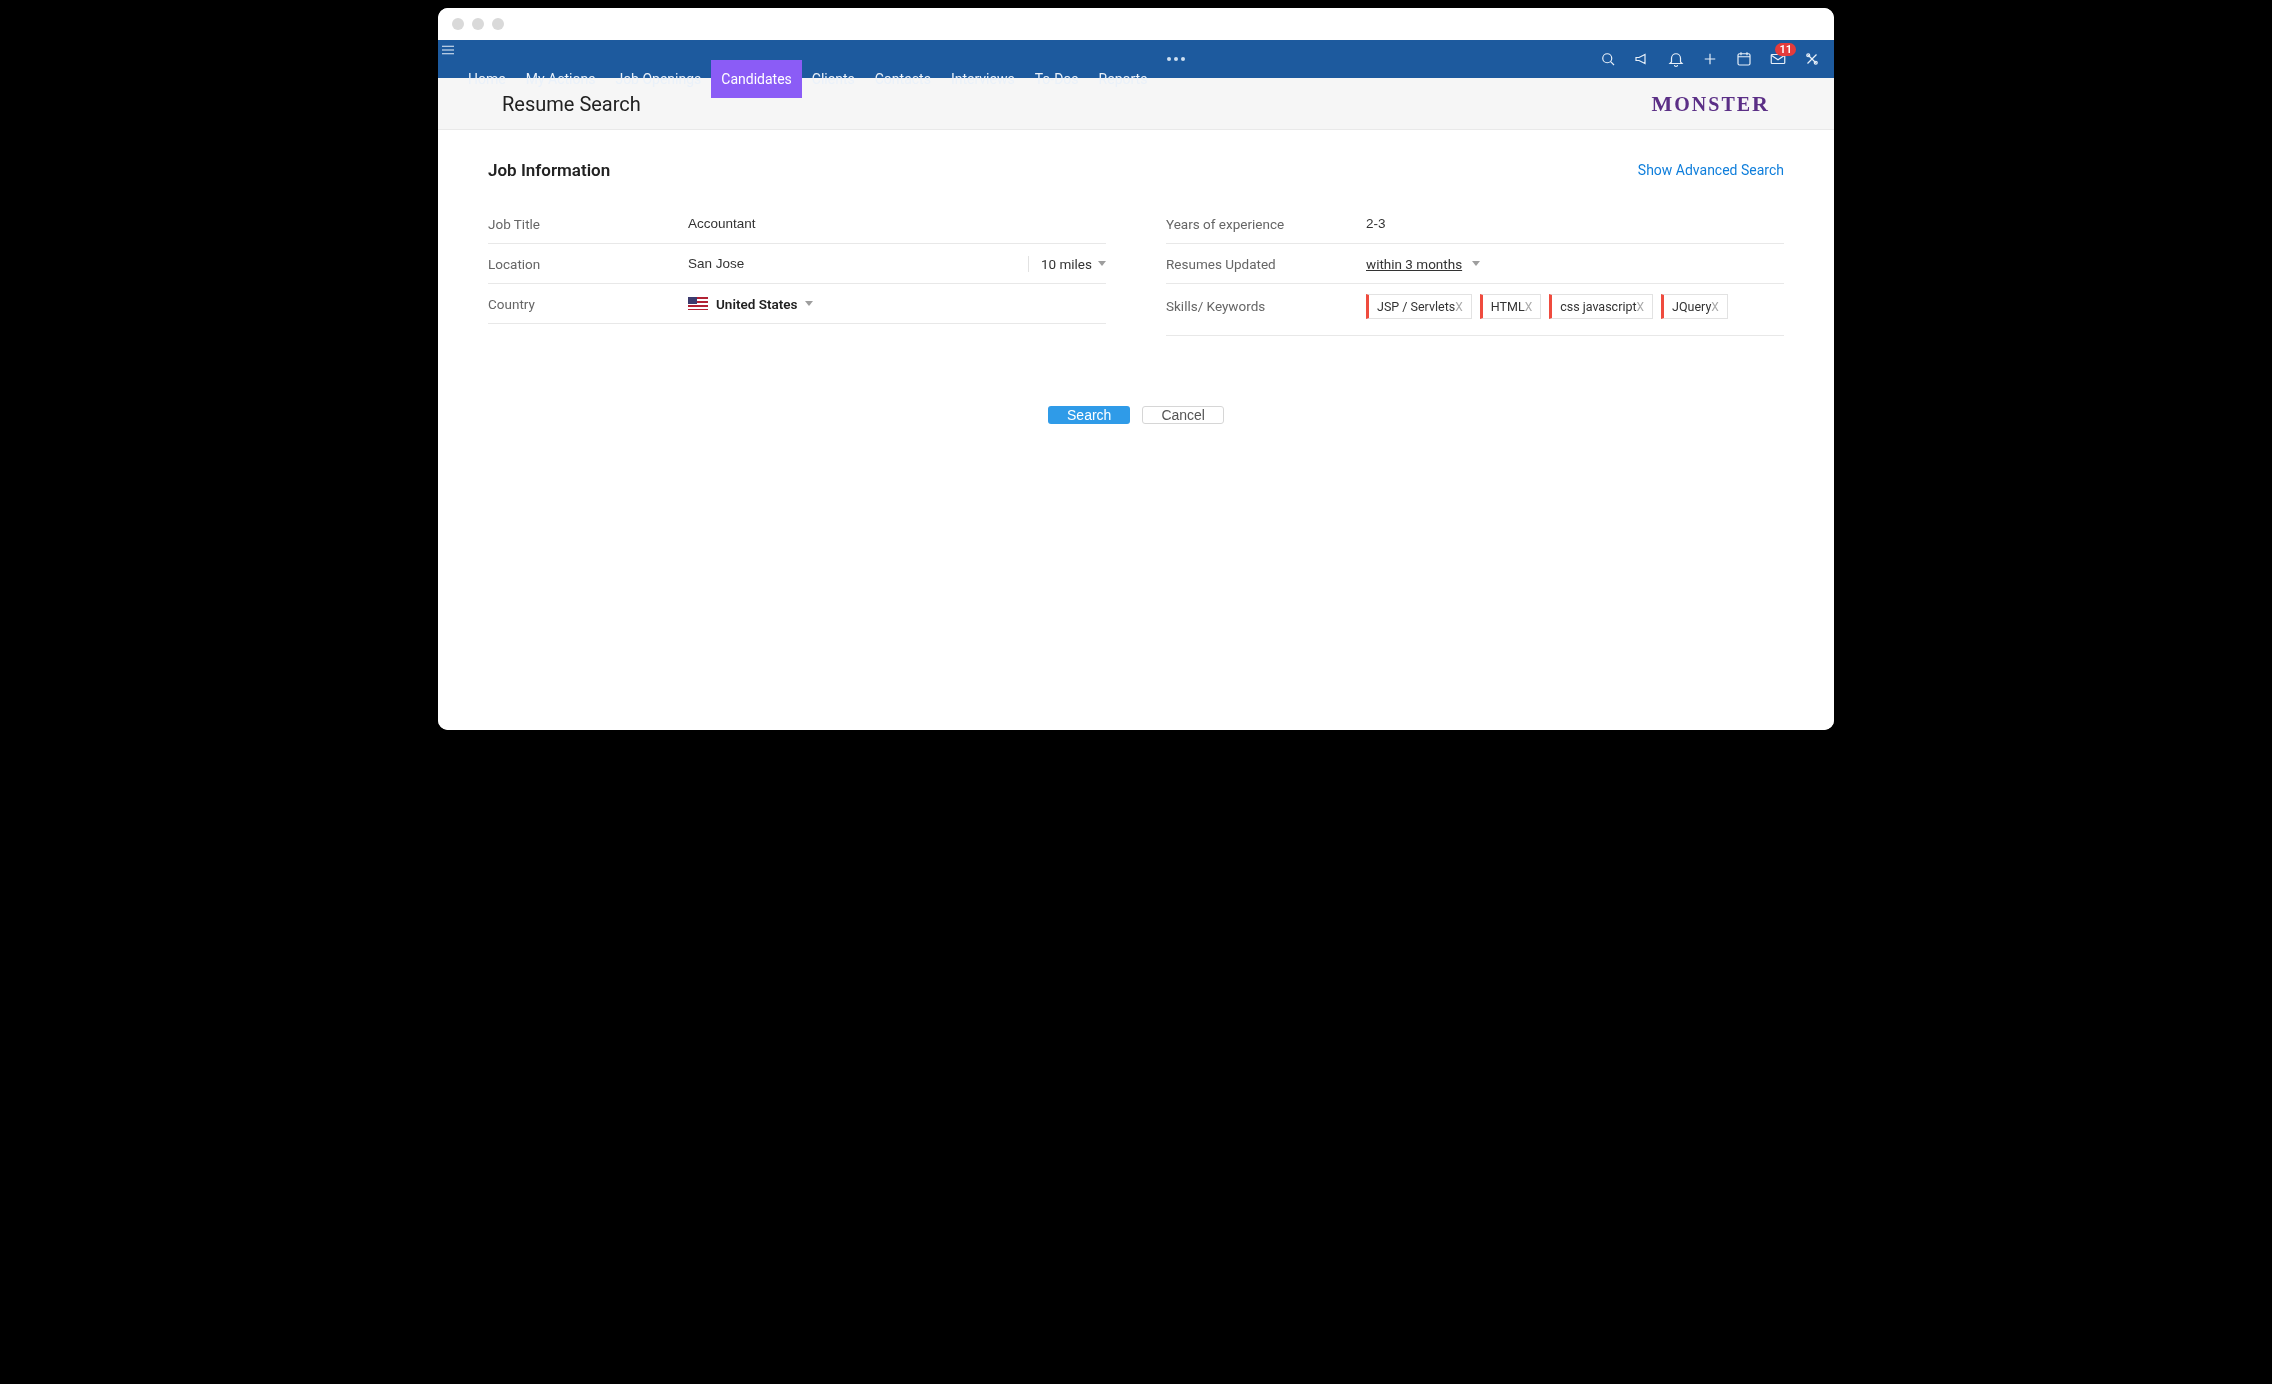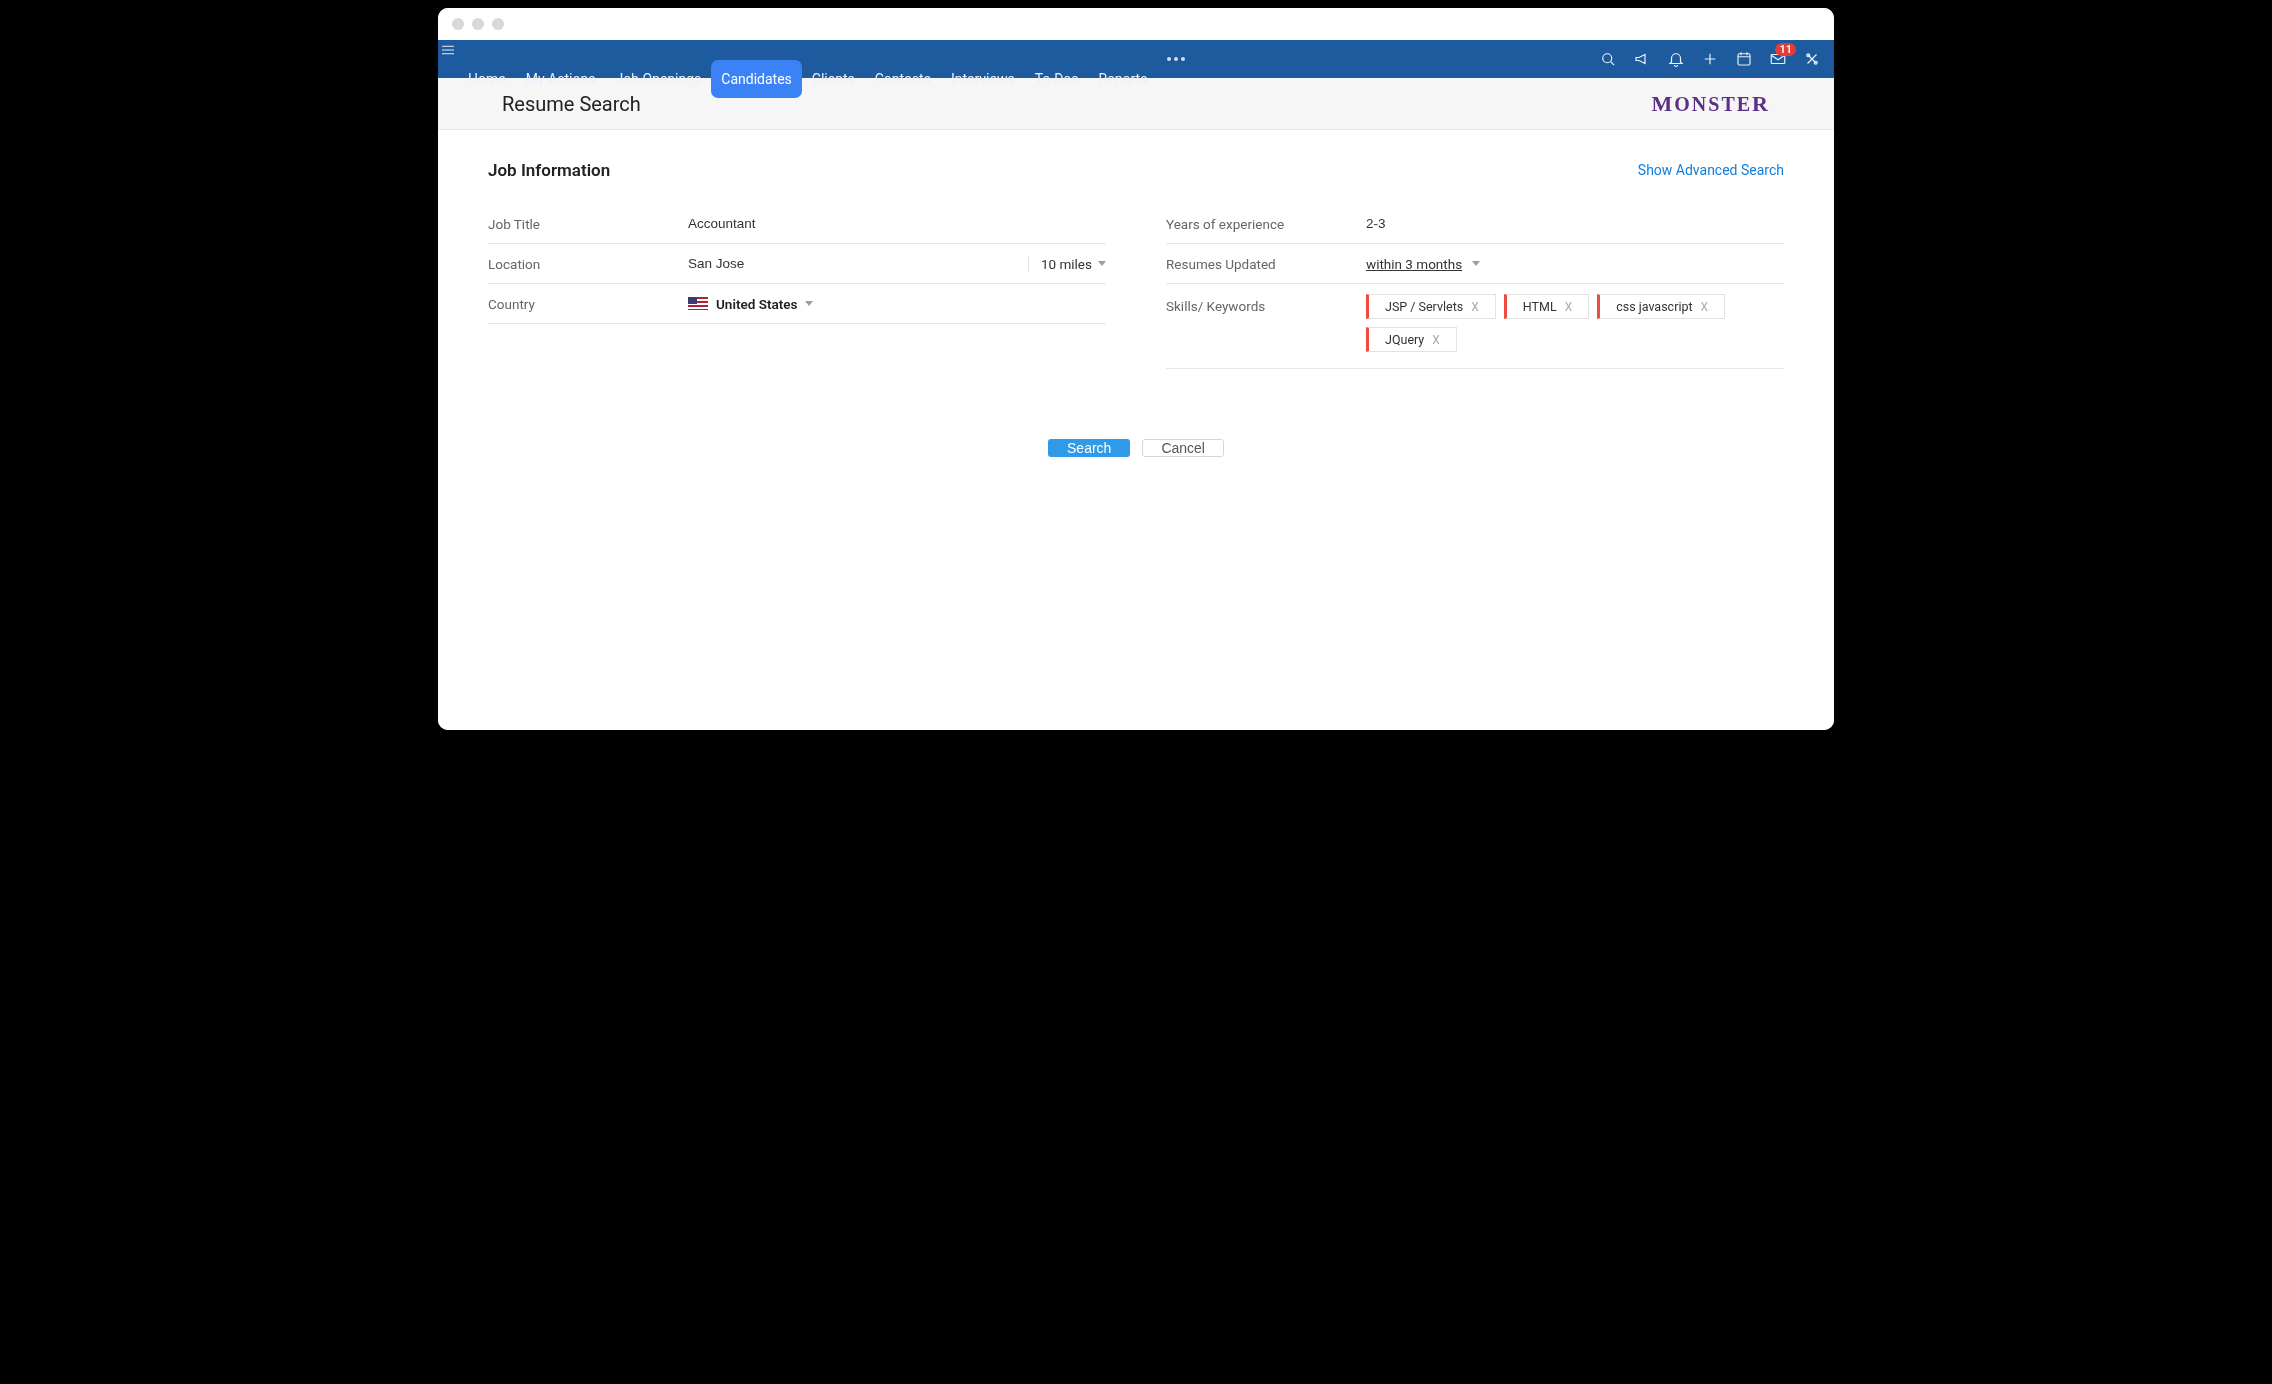--- a/index.html
+++ b/index.html
@@ -40,21 +40,21 @@
     padding-right: 12px;
   }
   .topnav-left { display: flex; align-items: stretch; height: 100%; }
   .hamburger {
     width: 34px; display: flex; align-items: center; justify-content: center;
   }
   .nav-item {
     display: flex; align-items: center; padding: 0 10px; cursor: pointer;
     color: #eaf1f9;
   }
-  .nav-item.active { background: #3b82f6; color: #fff; border-radius: 7px; }
+  .nav-item.active { background: #8b5cf6; color: #fff; }
   .nav-more { padding: 0 10px; display:flex; align-items:center; }
   .dots { display:flex; gap:3px; }
   .dots span { width:4px; height:4px; border-radius:50%; background:#cfe0f1; display:block;}
   .topnav-right { display: flex; align-items: center; gap: 14px; }
   .icon-btn { width: 20px; height: 20px; display:flex; align-items:center; justify-content:center; position:relative; cursor:pointer;}
   .icon-btn svg { stroke: #e8f0f9; fill: none; stroke-width: 1.6; }
   .badge {
     position:absolute; top:-6px; right:-8px; background:#e53b3b; color:#fff;
     font-size:11px; font-weight:600; border-radius:8px; padding:1px 4px; line-height:1;
   }
@@ -95,23 +95,23 @@
       to bottom,
       #b22234 0%, #b22234 15%, #fff 15%, #fff 30%, #b22234 30%, #b22234 46%, #fff 46%, #fff 61%, #b22234 61%, #b22234 77%, #fff 77%, #fff 92%, #b22234 92%, #b22234 100%
     );
     position:relative; display:inline-block;
   }
   .flag::before { content:""; position:absolute; left:0; top:0; width:9px; height:7px; background:#3c3b6e;}
   .country-sel { display:flex; align-items:center; gap:8px; font-weight:600; color:#222;}
 
   .tags { display:flex; flex-wrap:wrap; gap:8px; padding: 6px 0;}
   .tag {
-    display:flex; align-items:center; gap:8px;
+    display:flex; align-items:center; gap:0;
     border:1px solid #e2e2e2; border-left:3px solid #ef4b3e;
-    padding:4px 16px; font-size:12.5px; color:#333; background:#fff;
+    padding:4px 8px; font-size:12.5px; color:#333; background:#fff;
   }
   .tag .close { color:#aaa; font-size:12px; cursor:pointer;}
 
   .skills-row { align-items:flex-start; padding-top:4px; border-bottom:1px solid #e8e8e8; padding-bottom:10px;}
   .skills-row .field-label { padding-top:10px; }
 
   .button-row { display:flex; justify-content:center; gap:12px; margin-top:70px;}
   .btn { border-radius:3px; font-size:14px; padding:0 18px; cursor:pointer; border:1px solid transparent;}
   .btn-primary { background:#2f9be8; color:#fff;}
   .btn-secondary { background:#fff; color:#555; border:1px solid #d6d6d6;}

